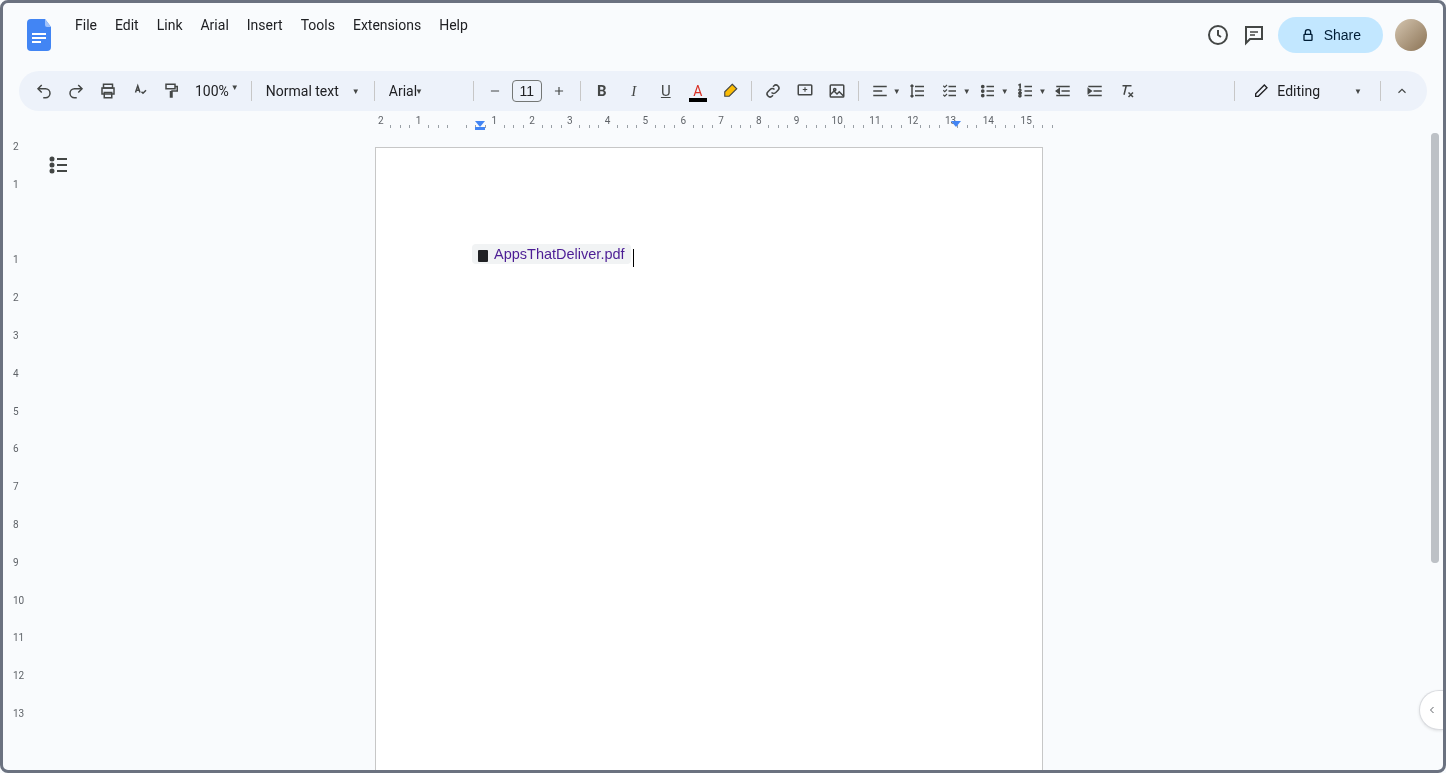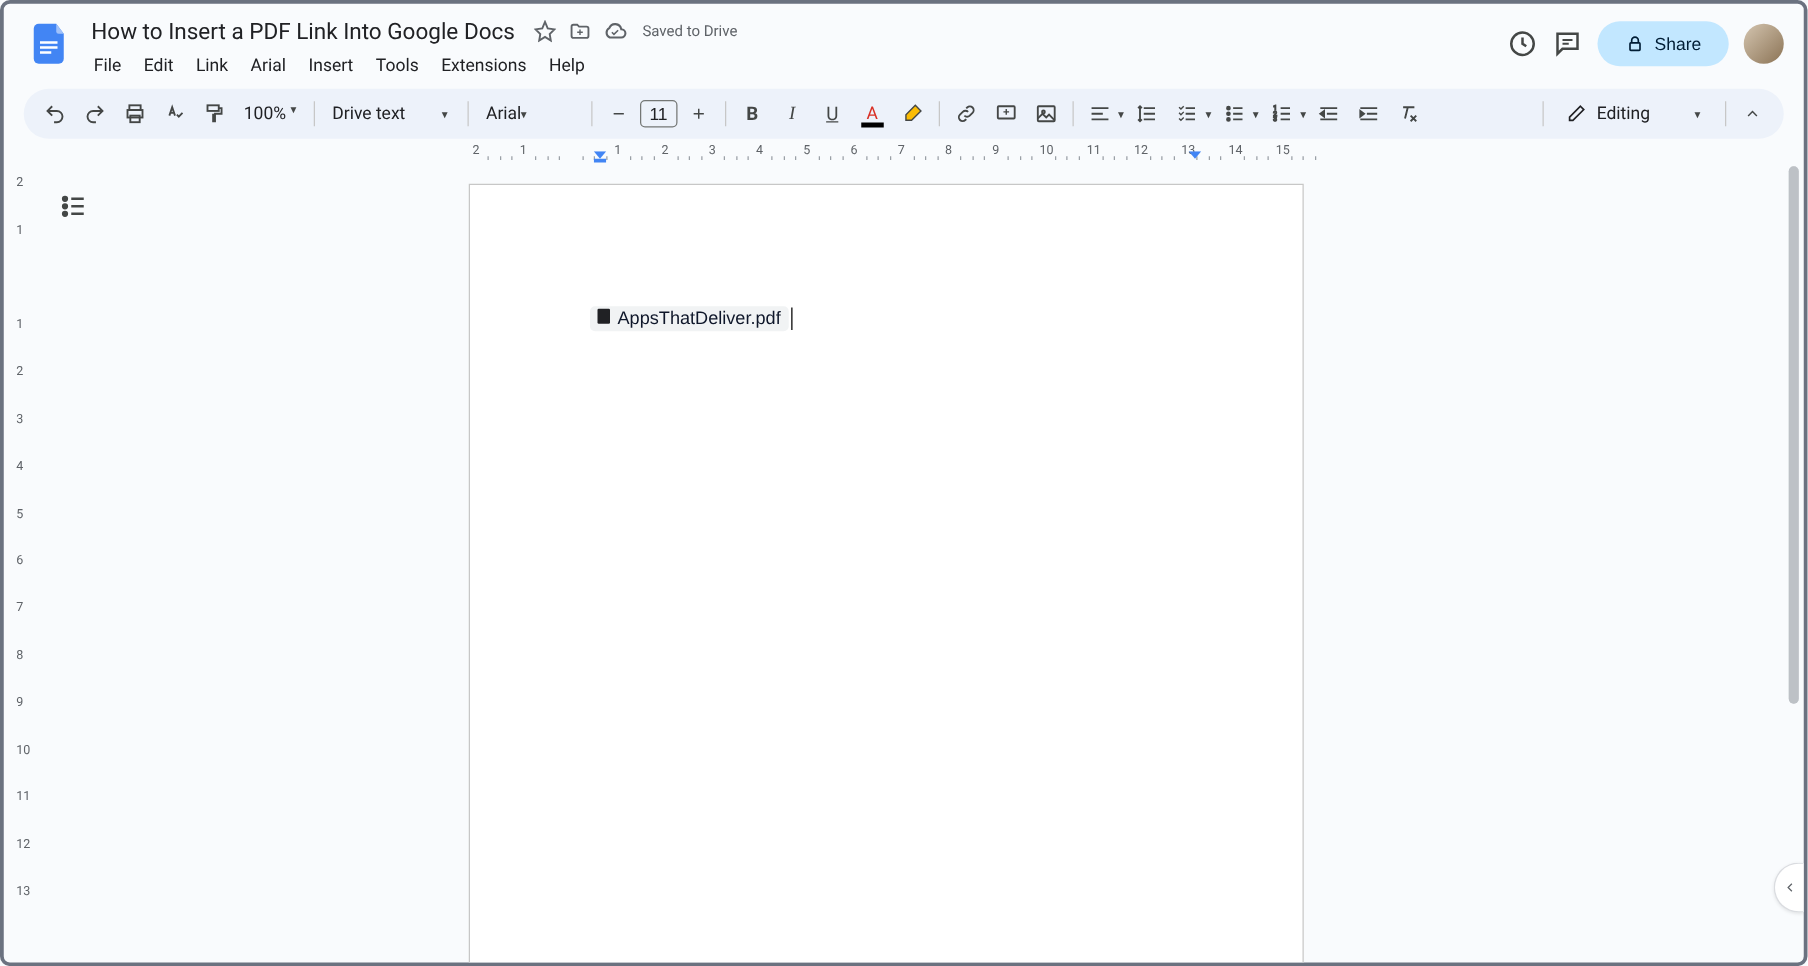--- a/index.html
+++ b/index.html
@@ -304,28 +304,28 @@
   width: 668px;
   height: 900px;
   background: #fff;
   border: 1px solid #c7c7c7;
 }
 .page-content {
   padding: 96px 96px;
 }
 .pdf-chip {
   display: inline-flex;
-  align-items: flex-start;
+  align-items: flex-end;
   gap: 6px;
   background: #f1f3f4;
   padding: 2px 6px;
   border-radius: 4px;
   font-family: Arial, sans-serif;
   font-size: 14.5px;
-  color: #0f172a;
+  color: #4c1d95;
 }
 .pdf-chip-icon {
   width: 10px;
   height: 12px;
   background: #202124;
   border-radius: 1px;
 }
 .cursor-blink {
   display: inline-block;
   width: 1px;
@@ -374,41 +374,20 @@
   <div class="docs-logo">
     <svg viewBox="0 0 36 36">
         <path fill="#4285f4" d="M24 2H10a4 4 0 0 0-4 4v24a4 4 0 0 0 4 4h16a4 4 0 0 0 4-4V10l-6-8z"></path>
         <path fill="#a1c2fa" d="M24 2v6a2 2 0 0 0 2 2h4z"></path>
         <rect fill="#fff" x="11" y="16" width="14" height="2"></rect>
         <rect fill="#fff" x="11" y="20" width="14" height="2"></rect>
         <rect fill="#fff" x="11" y="24" width="9" height="2"></rect>
       </svg>
   </div>
   <div class="title-area">
-    <div class="title-row">
-      <span class="doc-title">How to Insert a PDF Link Into Google Docs</span>
-      <span class="title-icon">
-        <svg width="18" height="18" viewBox="0 0 24 24" fill="none" stroke="currentColor" stroke-width="2">
-            <path d="M12 2l2.9 6.9L22 10l-5 4.9 1.2 7.1L12 18l-6.2 4L7 14.9 2 10l7.1-1.1z"></path>
-          </svg>
-      </span>
-      <span class="title-icon">
-        <svg width="18" height="18" viewBox="0 0 24 24" fill="none" stroke="currentColor" stroke-width="2">
-            <path d="M3 7a2 2 0 0 1 2-2h4l2 2h8a2 2 0 0 1 2 2v8a2 2 0 0 1-2 2H5a2 2 0 0 1-2-2z"></path>
-            <path d="M12 10v6m-3-3h6" stroke-width="1.5"></path>
-          </svg>
-      </span>
-      <span class="title-icon">
-        <svg width="20" height="20" viewBox="0 0 24 24" fill="none" stroke="currentColor" stroke-width="2">
-            <path d="M18 18a4 4 0 0 0 0-8 6 6 0 0 0-11.5-1A5 5 0 0 0 7 18z"></path>
-            <path d="M9 13l2 2 4-4" stroke-width="1.5"></path>
-          </svg>
-      </span>
-      <span class="saved-text">Saved to Drive</span>
-    </div>
     <div class="menu-bar">
       <span class="menu-item">File</span>
       <span class="menu-item">Edit</span>
       <span class="menu-item">Link</span>
       <span class="menu-item">Arial</span>
       <span class="menu-item">Insert</span>
       <span class="menu-item">Tools</span>
       <span class="menu-item">Extensions</span>
       <span class="menu-item">Help</span>
     </div>
@@ -469,21 +448,21 @@
           <rect x="4" y="3" width="12" height="6"></rect>
           <path d="M16 6h3v6h-7v8h-2v-8"></path>
         </svg>
       </span>
     <div class="zoom-select">
       <span>100%</span>
       <span class="drop-arrow">▼</span>
     </div>
     <span class="tb-sep"></span>
     <div class="style-select">
-      <span>Drive text</span>
+      <span>Normal text</span>
       <span class="drop-arrow">▼</span>
     </div>
     <span class="tb-sep"></span>
     <div class="font-select">
       <span>Arial</span>
       <span class="drop-arrow">▼</span>
     </div>
     <span class="tb-sep"></span>
     <div class="font-size-group">
       <span class="tb-btn">

